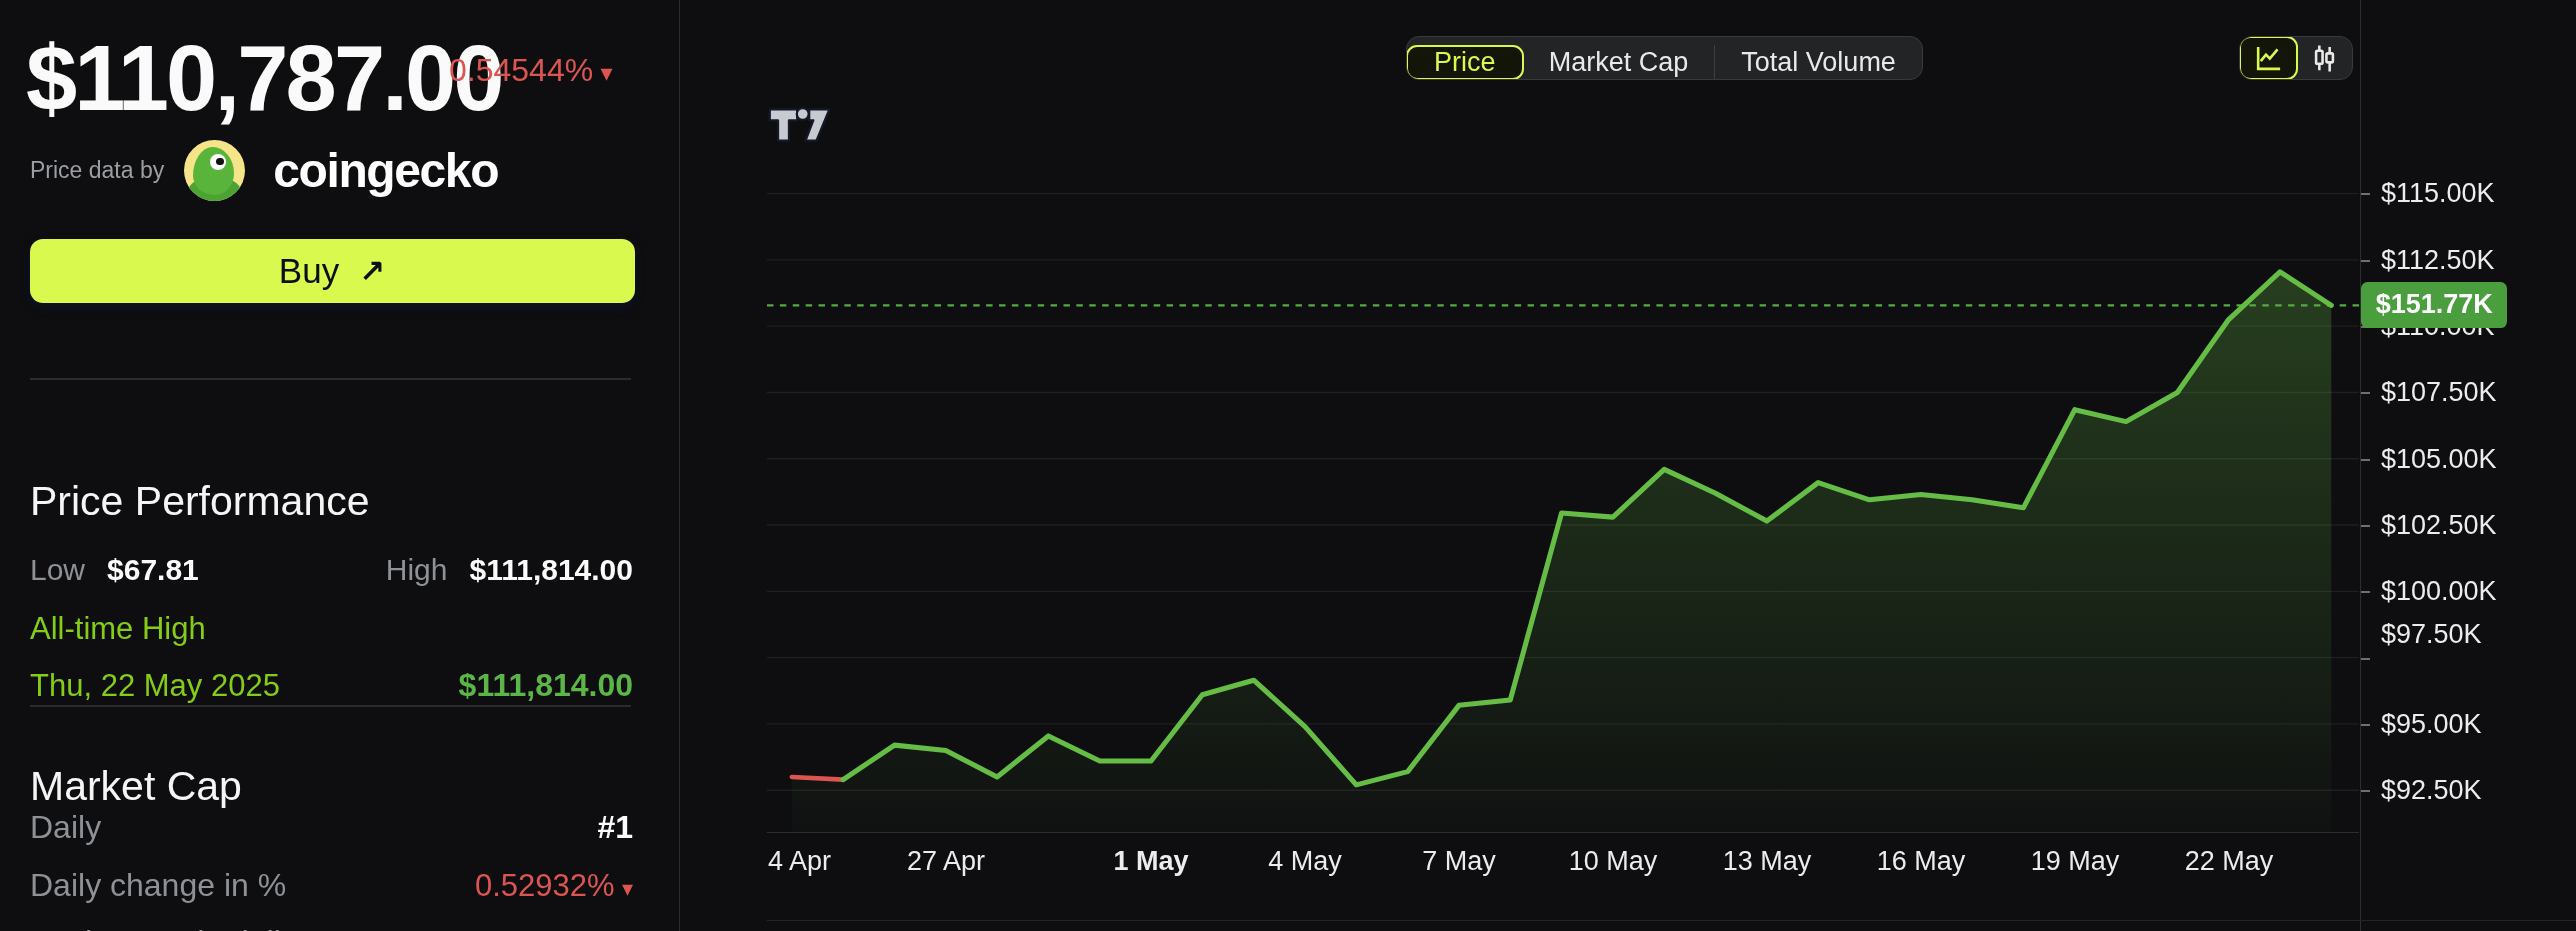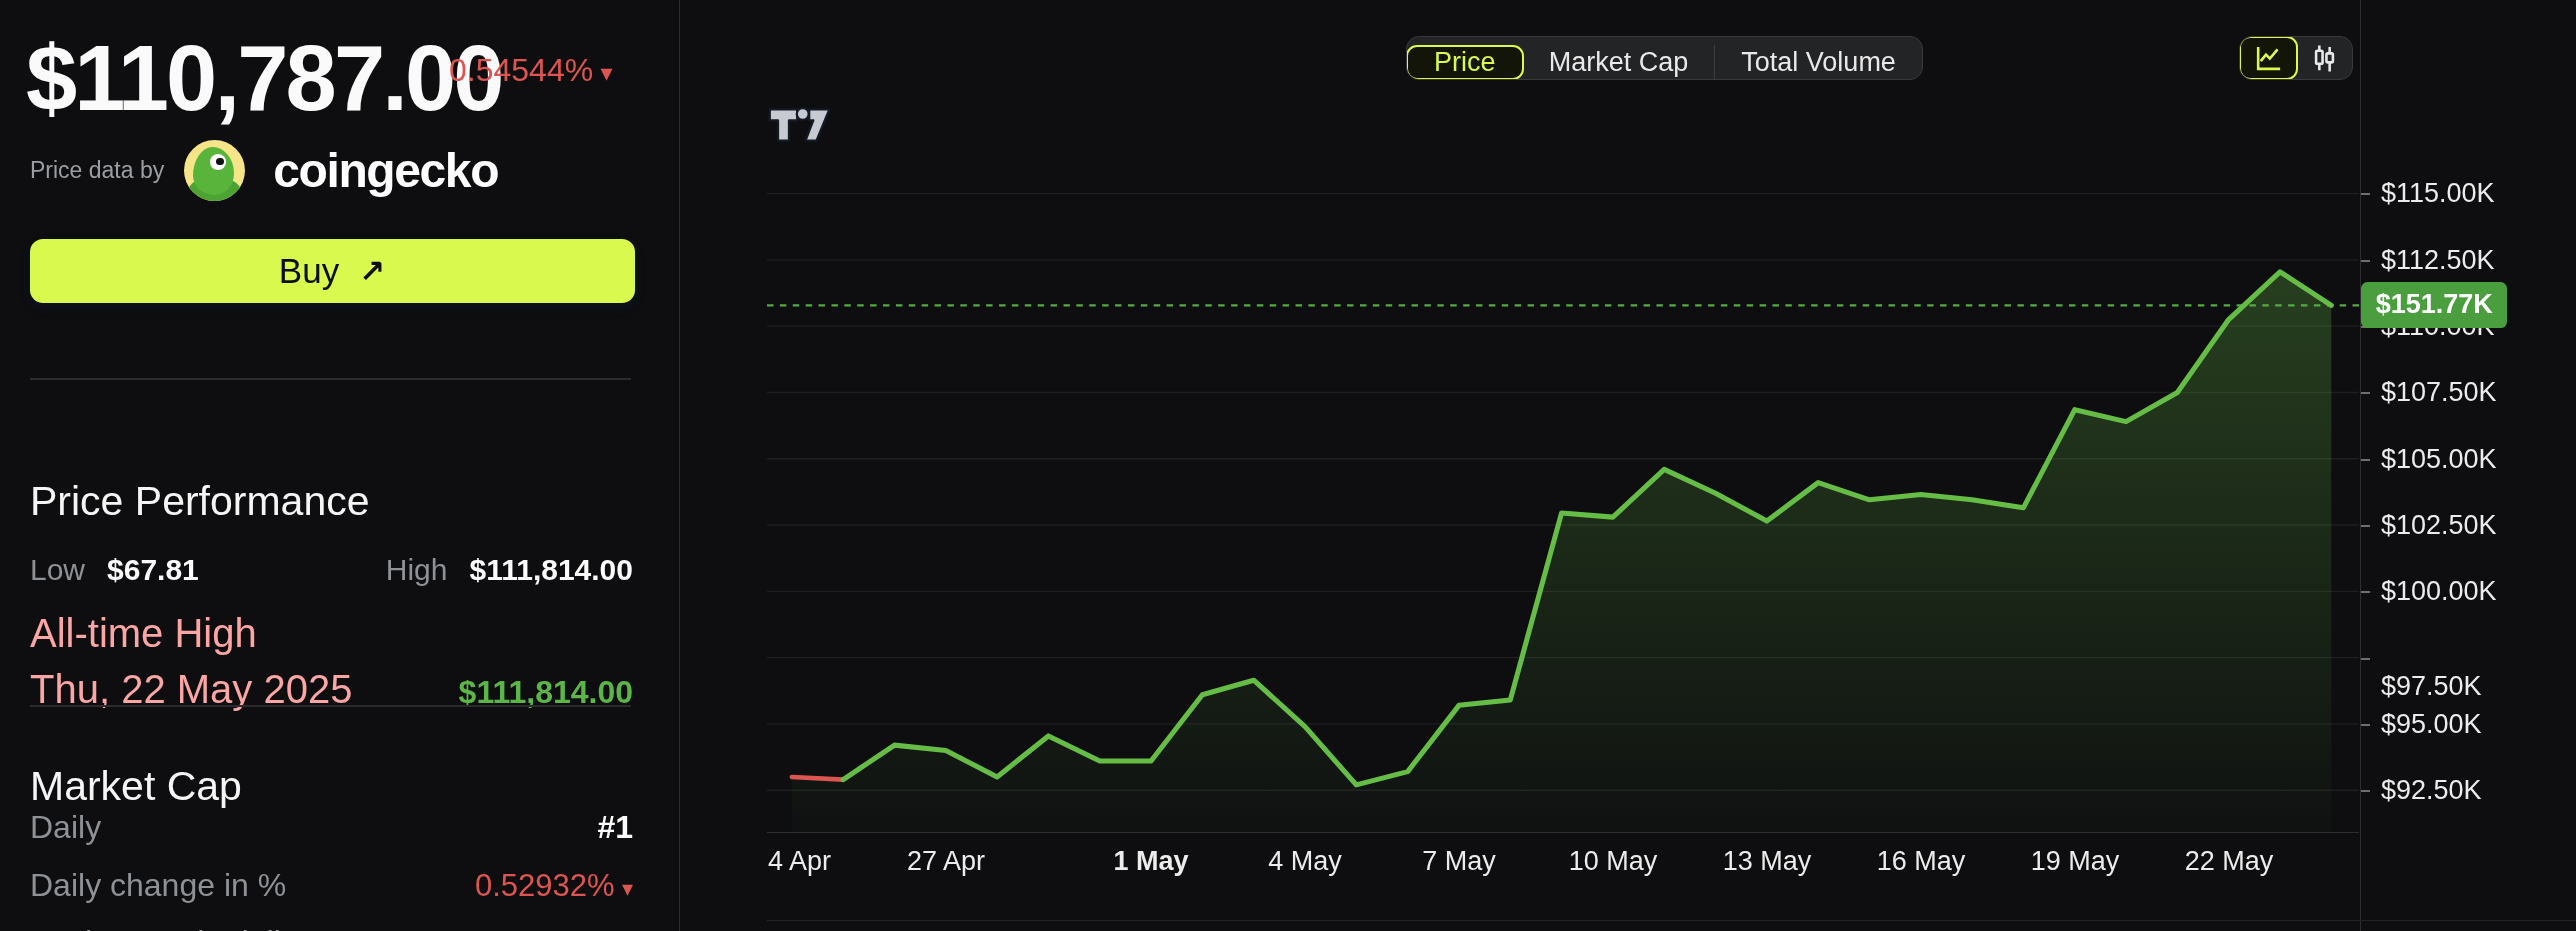--- a/index.html
+++ b/index.html
@@ -31,21 +31,21 @@
   .buy-arrow { font-size:31px; color:#0d0e10; font-weight:700; }
   .divider { left:29.5px; width:601px; height:1.8px; background:#2b2b2e; }
   .section-title { left:30px; font-size:41px; font-weight:500; color:#f5f5f5; }
   .stat-row { left:30px; width:603px; display:flex; justify-content:space-between; align-items:baseline; }
   .stat-pair { display:flex; gap:22px; align-items:baseline; }
   .lbl { font-size:30px; color:#8e9196; }
   .val { font-size:30px; color:#fcfcfc; font-weight:700; }
   .val-green { font-size:32px; color:#5cb647; font-weight:600; }
   .val-red { font-size:31px; color:#dd5550; font-weight:500; }
   .val-red .tri { font-size:22px; margin-left:7.4px; }
-  .muted-lg { font-size:40px; color:#fca5a5; }
+  .muted-lg { font-size:31px; color:#84cc16; }
 
   
   .seg-group { top:36px; height:44px; display:flex; background:#232426; border:0.9px solid #3a3a3d; border-radius:13px; overflow:hidden; align-items:stretch; }
   .seg { display:flex; align-items:center; justify-content:center; font-size:27px; color:#e9e9e9; border-right:0.9px solid #3e3e41; cursor:pointer; }
   .seg:last-child { border-right:none; }
   .seg.sel { border:2.8px solid #d9f94f; border-radius:11px; background:#141509; color:#d9f94f; margin:-0.9px; }
   .metric-tabs { left:726px; }
   .metric-tabs .seg { padding:0 26px;margin-top:8px; }
   .type-toggle { left:1559px; width:114px; }
   .type-toggle .seg { flex:1; }
@@ -209,21 +209,21 @@
       <div class="ylab" style="top: 326px;">$110.00K</div>
       <div class="ytick" style="top: 326px;"></div>
       <div class="ylab" style="top: 392px;">$107.50K</div>
       <div class="ytick" style="top: 392px;"></div>
       <div class="ylab" style="top: 459px;">$105.00K</div>
       <div class="ytick" style="top: 459px;"></div>
       <div class="ylab" style="top: 525px;">$102.50K</div>
       <div class="ytick" style="top: 525px;"></div>
       <div class="ylab" style="top: 591px;">$100.00K</div>
       <div class="ytick" style="top: 591px;"></div>
-      <div class="ylab" style="top: 686px;">$97.50K</div>
+      <div class="ylab" style="top: 634px;">$97.50K</div>
       <div class="ytick" style="top: 658px;"></div>
       <div class="ylab" style="top: 724px;">$95.00K</div>
       <div class="ytick" style="top: 724px;"></div>
       <div class="ylab" style="top: 790px;">$92.50K</div>
       <div class="ytick" style="top: 790px;"></div>
       <div class="price-badge" style="top: 305px;">$151.77K</div>
     </div>
 
   <div class="bottom-line"></div>
 </div>

